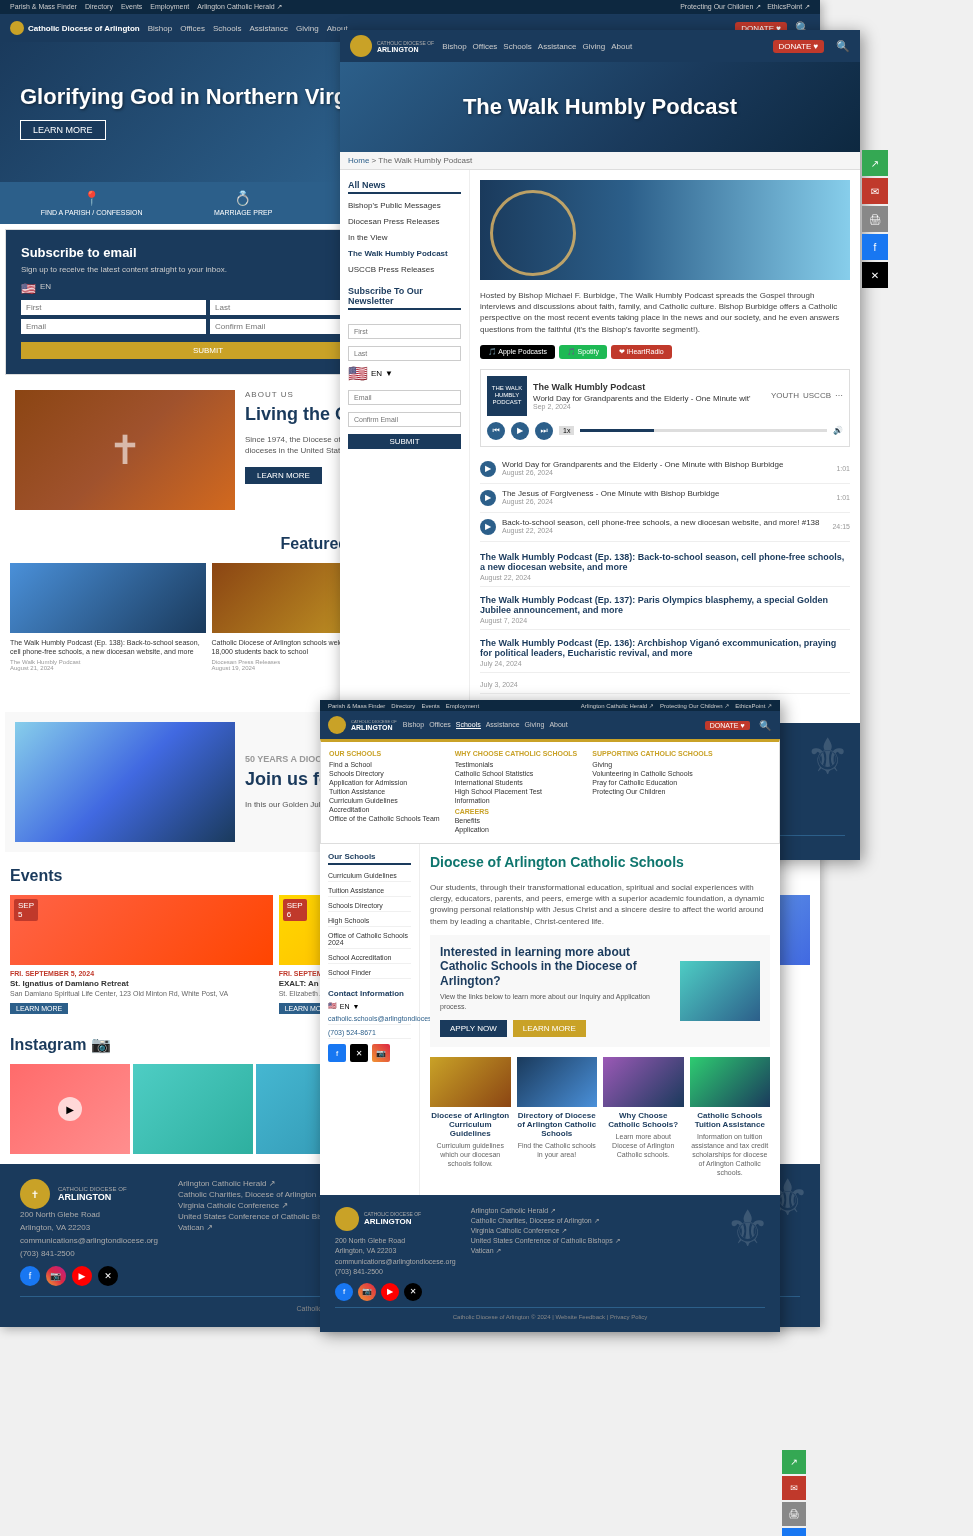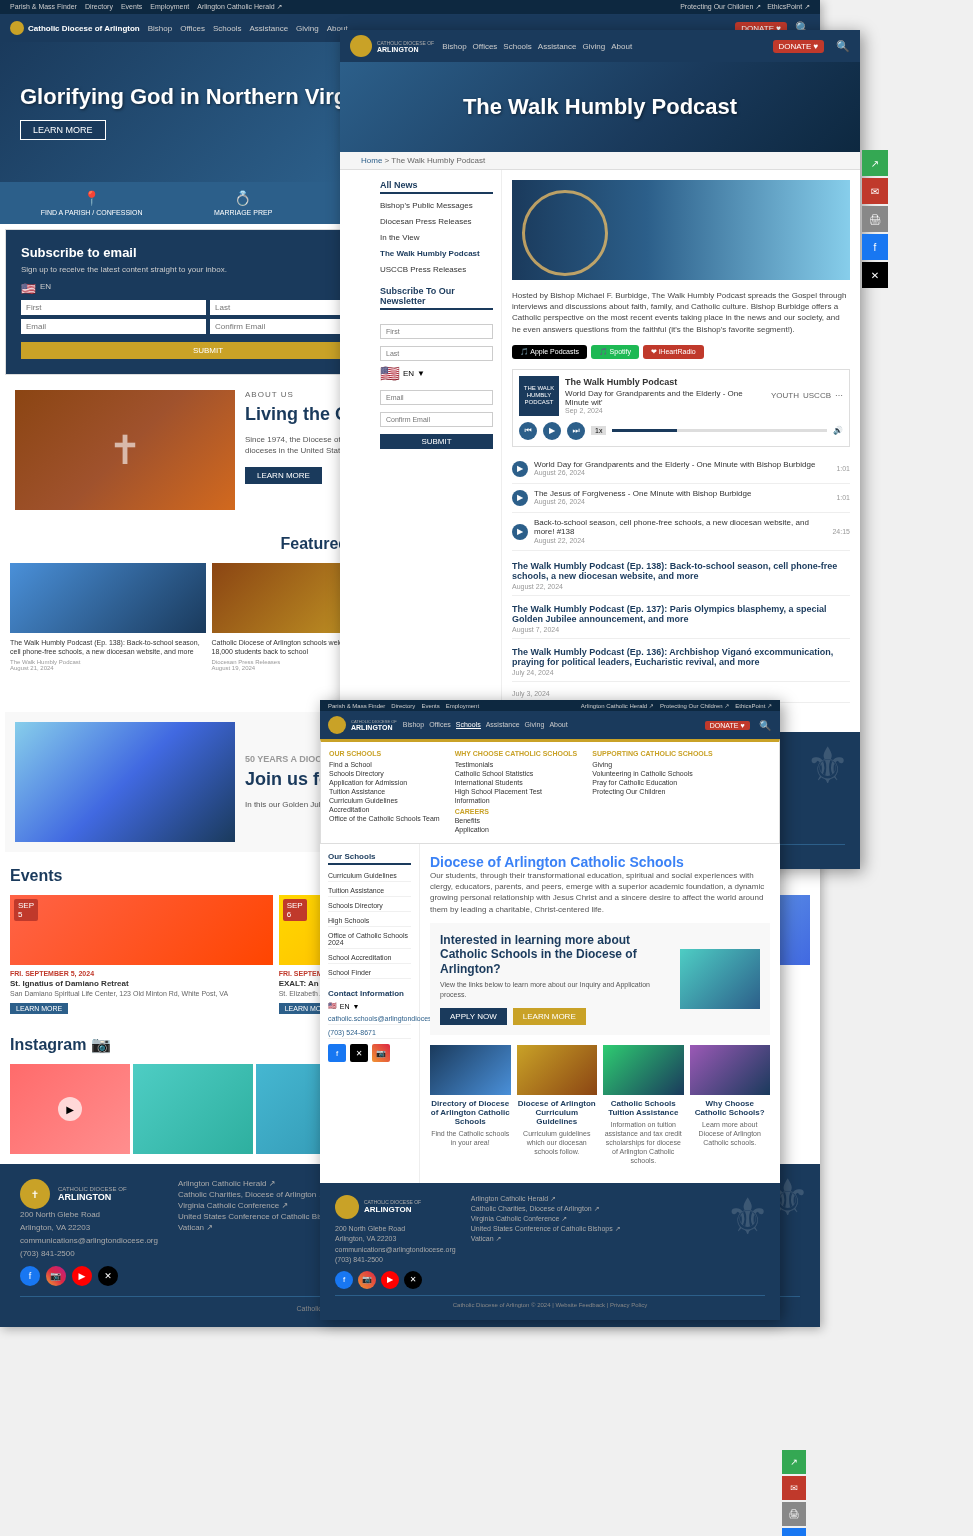--- a/index.html
+++ b/index.html
@@ -252,24 +252,24 @@
       background: linear-gradient(135deg, #2c5f8a 0%, #1a3a5c 60%, #0d2840 100%);
       height: 90px;
       display: flex;
       align-items: center;
       justify-content: center;
       position: relative;
     }
     .podcast-hero h1 { color: white; font-size: 22px; font-weight: bold; text-align: center; text-shadow: 1px 1px 3px rgba(0,0,0,0.5); }
 
     
-    .breadcrumb { background: #f5f5f5; padding: 4px 21px; font-size: 8px; color: #666; border-bottom: 1px solid #ddd; }
+    .breadcrumb { background: #f5f5f5; padding: 4px 8px; font-size: 8px; color: #666; border-bottom: 1px solid #ddd; }
     .breadcrumb a { color: #2c5f8a; cursor: pointer; }
 
-    .podcast-content { display: flex; padding-left: 32px; }
+    .podcast-content { display: flex; }
     .podcast-sidebar {
       width: 130px;
       background: white;
       border-right: 1px solid #eee;
       padding: 10px 8px;
       flex-shrink: 0;
     }
     .sidebar-section h4 { font-size: 9px; font-weight: bold; color: #1a3a5c; margin-bottom: 5px; border-bottom: 2px solid #1a3a5c; padding-bottom: 2px; }
     .sidebar-link { font-size: 8px; color: #333; margin-bottom: 3px; cursor: pointer; padding: 2px 0; }
     .sidebar-link.active { color: #1a3a5c; font-weight: bold; }
@@ -398,21 +398,21 @@
     .schools-content { display: flex; }
     .schools-sidebar {
       width: 100px;
       background: white;
       border-right: 1px solid #eee;
       padding: 8px;
     }
     .schools-sidebar a { display: block; font-size: 7px; color: #333; margin-bottom: 3px; cursor: pointer; padding: 2px 0; border-bottom: 1px solid #f0f0f0; }
 
     .schools-main { flex: 1; padding: 10px; }
-    .schools-main h2 { font-size: 14px; color: #3b82f6; margin-bottom: 0; }
+    .schools-main h2 { font-size: 14px; color: #0f766e; margin-bottom: 12px; }
     .schools-main p { font-size: 8px; color: #555; line-height: 1.4; margin-bottom: 8px; }
 
     .cta-box { background: #f8f8f8; padding: 10px; margin-bottom: 10px; display: flex; gap: 10px; align-items: center; }
     .cta-text h3 { font-size: 12px; color: #1a3a5c; margin-bottom: 4px; line-height: 1.2; }
     .cta-text p { font-size: 7px; color: #555; }
     .cta-img { width: 80px; height: 60px; background: linear-gradient(135deg, #4ECDC4, #2c5f8a); flex-shrink: 0; }
     .cta-btns { display: flex; gap: 6px; margin-top: 8px; }
     .cta-btn { padding: 4px 10px; font-size: 8px; cursor: pointer; }
     .cta-btn.primary { background: #1a3a5c; color: white; border: none; }
     .cta-btn.secondary { background: #c9a227; color: white; border: none; }
@@ -991,38 +991,38 @@
             <div class="cta-btns">
               <button class="cta-btn primary">APPLY NOW</button>
               <button class="cta-btn secondary">LEARN MORE</button>
             </div>
           </div>
           <div class="cta-img"></div>
         </div>
 
         <div class="school-cards">
           <div class="school-card">
+            <div class="img sc2"></div>
+            <h4>Diocese of Arlington Curriculum Guidelines</h4>
+            <p>Curriculum guidelines which our diocesan schools follow.</p>
+          </div>
+          <div class="school-card">
             <div class="img sc1"></div>
             <h4>Directory of Diocese of Arlington Catholic Schools</h4>
             <p>Find the Catholic schools in your area!</p>
           </div>
           <div class="school-card">
-            <div class="img sc2"></div>
-            <h4>Diocese of Arlington Curriculum Guidelines</h4>
-            <p>Curriculum guidelines which our diocesan schools follow.</p>
+            <div class="img sc4"></div>
+            <h4>Why Choose Catholic Schools?</h4>
+            <p>Learn more about Diocese of Arlington Catholic schools.</p>
           </div>
           <div class="school-card">
             <div class="img sc3"></div>
             <h4>Catholic Schools Tuition Assistance</h4>
             <p>Information on tuition assistance and tax credit scholarships for diocese of Arlington Catholic schools.</p>
-          </div>
-          <div class="school-card">
-            <div class="img sc4"></div>
-            <h4>Why Choose Catholic Schools?</h4>
-            <p>Learn more about Diocese of Arlington Catholic schools.</p>
           </div>
         </div>
       </div>
     </div>
 
     <div class="footer3" style="position:relative;overflow:hidden;">
       <div class="crest-watermark">⚜</div>
       <div class="footer3-top">
         <div>
           <div style="display:flex;align-items:center;gap:5px;margin-bottom:5px;">

